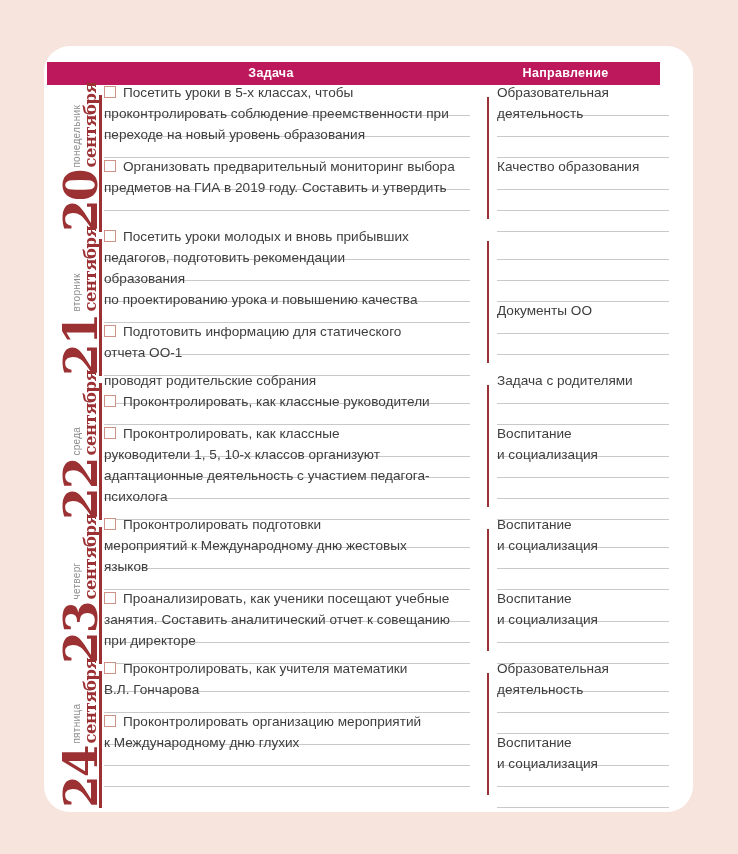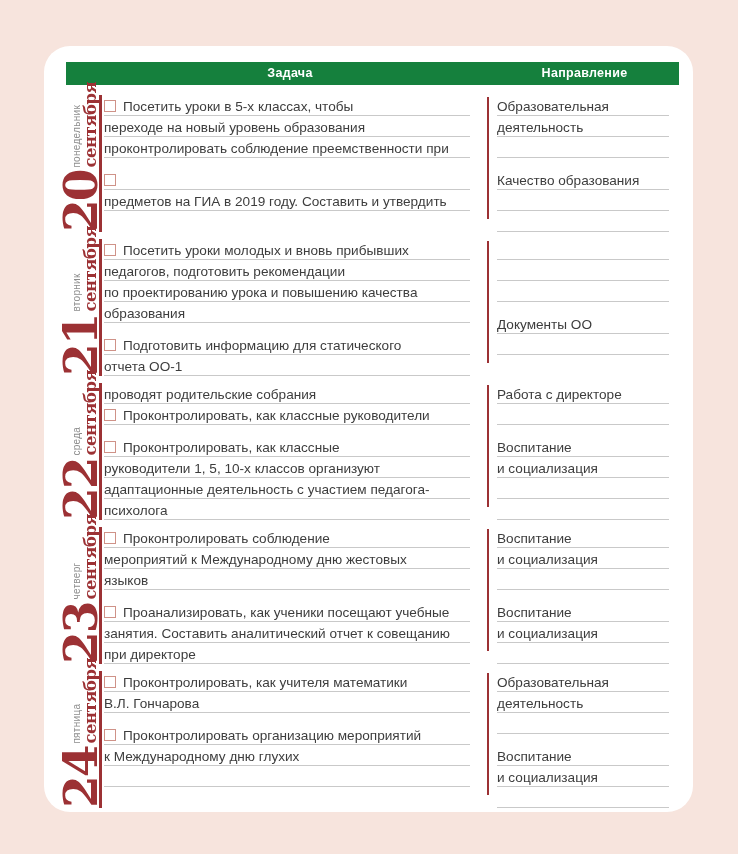--- a/index.html
+++ b/index.html
@@ -7,38 +7,38 @@
     width:738px;height:854px;
     background:#f7e4dd;
     font-family:"Liberation Sans", sans-serif;
     position:relative;overflow:hidden;
   }
   .card{
     position:absolute;left:44px;top:46px;width:649px;height:766px;
     background:#ffffff;border-radius:26px;
   }
   .header-bar{
-    position:absolute;left:22px;top:16px;width:613px;height:23px;
-    background:#15803d;
+    position:absolute;left:3px;top:16px;width:613px;height:23px;
+    background:#be185d;
   }
   .header-bar .h-label{
     position:absolute;top:0;height:23px;line-height:23px;
     text-align:center;color:#ffffff;font-weight:bold;
     font-size:12.5px;letter-spacing:.3px;
   }
   .h-task{left:41px;width:366px;}
   .h-dir{left:424px;width:189px;}
   #days{position:absolute;left:60px;top:49px;width:570px;}
   .day{position:relative;margin-bottom:7px;}
   .cols{display:grid;grid-template-columns:366px 172px;column-gap:27px;}
   .line{
     height:21px;box-sizing:border-box;
     border-bottom:1px solid #c9c9c9;
     font-size:13.6px;color:#3d3d3d;
-    display:flex;align-items:flex-end;padding-bottom:1px;
+    display:flex;align-items:flex-end;padding-bottom:15px;
     white-space:nowrap;
   }
   .tgap{height:11px;}
   .cbx{
     display:inline-block;width:10px;height:10px;
     border:1.5px solid #cf9288;background:#fff;
     margin-right:7px;flex:0 0 auto;align-self:flex-end;
     margin-bottom:2px;
   }
   .divider{
@@ -90,28 +90,29 @@
         </span>
       </div>
     </div>
     <div class="cols">
       <div class="task-col">
             <div class="line">
               <span class="cbx"></span>
               <span>Посетить уроки в 5-х классах, чтобы</span>
             </div>
             <div class="line">
+              <span>проконтролировать соблюдение преемственности при</span>
+            </div>
+            <div class="line">
               <span>переходе на новый уровень образования</span>
             </div>
-            <div class="line">
-              <span>проконтролировать соблюдение преемственности при</span>
-            </div>
-            <div class="tgap"></div>
-            <div class="line">
-              <span class="cbx"></span>
+            <div class="tgap"></div>
+            <div class="line">
+              <span class="cbx"></span>
+              <span>Организовать предварительный мониторинг выбора</span>
             </div>
             <div class="line">
               <span>предметов на ГИА в 2019 году. Составить и утвердить</span>
             </div>
           </div>
       <div class="dir-col">
             <div class="line">
               <span>Образовательная</span>
             </div>
             <div class="line">
@@ -148,25 +149,25 @@
     <div class="cols">
       <div class="task-col">
             <div class="line">
               <span class="cbx"></span>
               <span>Посетить уроки молодых и вновь прибывших</span>
             </div>
             <div class="line">
               <span>педагогов, подготовить рекомендации</span>
             </div>
             <div class="line">
+              <span>образования</span>
+            </div>
+            <div class="line">
               <span>по проектированию урока и повышению качества</span>
             </div>
-            <div class="line">
-              <span>образования</span>
-            </div>
             <div class="tgap"></div>
             <div class="line">
               <span class="cbx"></span>
               <span>Подготовить информацию для статического</span>
             </div>
             <div class="line">
               <span>отчета ОО-1</span>
             </div>
           </div>
       <div class="dir-col">
@@ -220,21 +221,21 @@
             </div>
             <div class="line">
               <span>адаптационные деятельность с участием педагога-</span>
             </div>
             <div class="line">
               <span>психолога</span>
             </div>
           </div>
       <div class="dir-col">
             <div class="line">
-              <span>Работа с директоре</span>
+              <span>Задача с родителями</span>
             </div>
             <div class="line">
               <span></span>
             </div>
             <div class="tgap"></div>
             <div class="line">
               <span>Воспитание</span>
             </div>
             <div class="line">
               <span>и социализация</span>
@@ -257,21 +258,21 @@
         <span class="date-stack">
           <span class="date-weekday">четверг</span>
           <span class="date-month">сентября</span>
         </span>
       </div>
     </div>
     <div class="cols">
       <div class="task-col">
             <div class="line">
               <span class="cbx"></span>
-              <span>Проконтролировать соблюдение</span>
+              <span>Проконтролировать подготовки</span>
             </div>
             <div class="line">
               <span>мероприятий к Международному дню жестовых</span>
             </div>
             <div class="line">
               <span>языков</span>
             </div>
             <div class="tgap"></div>
             <div class="line">
               <span class="cbx"></span>

